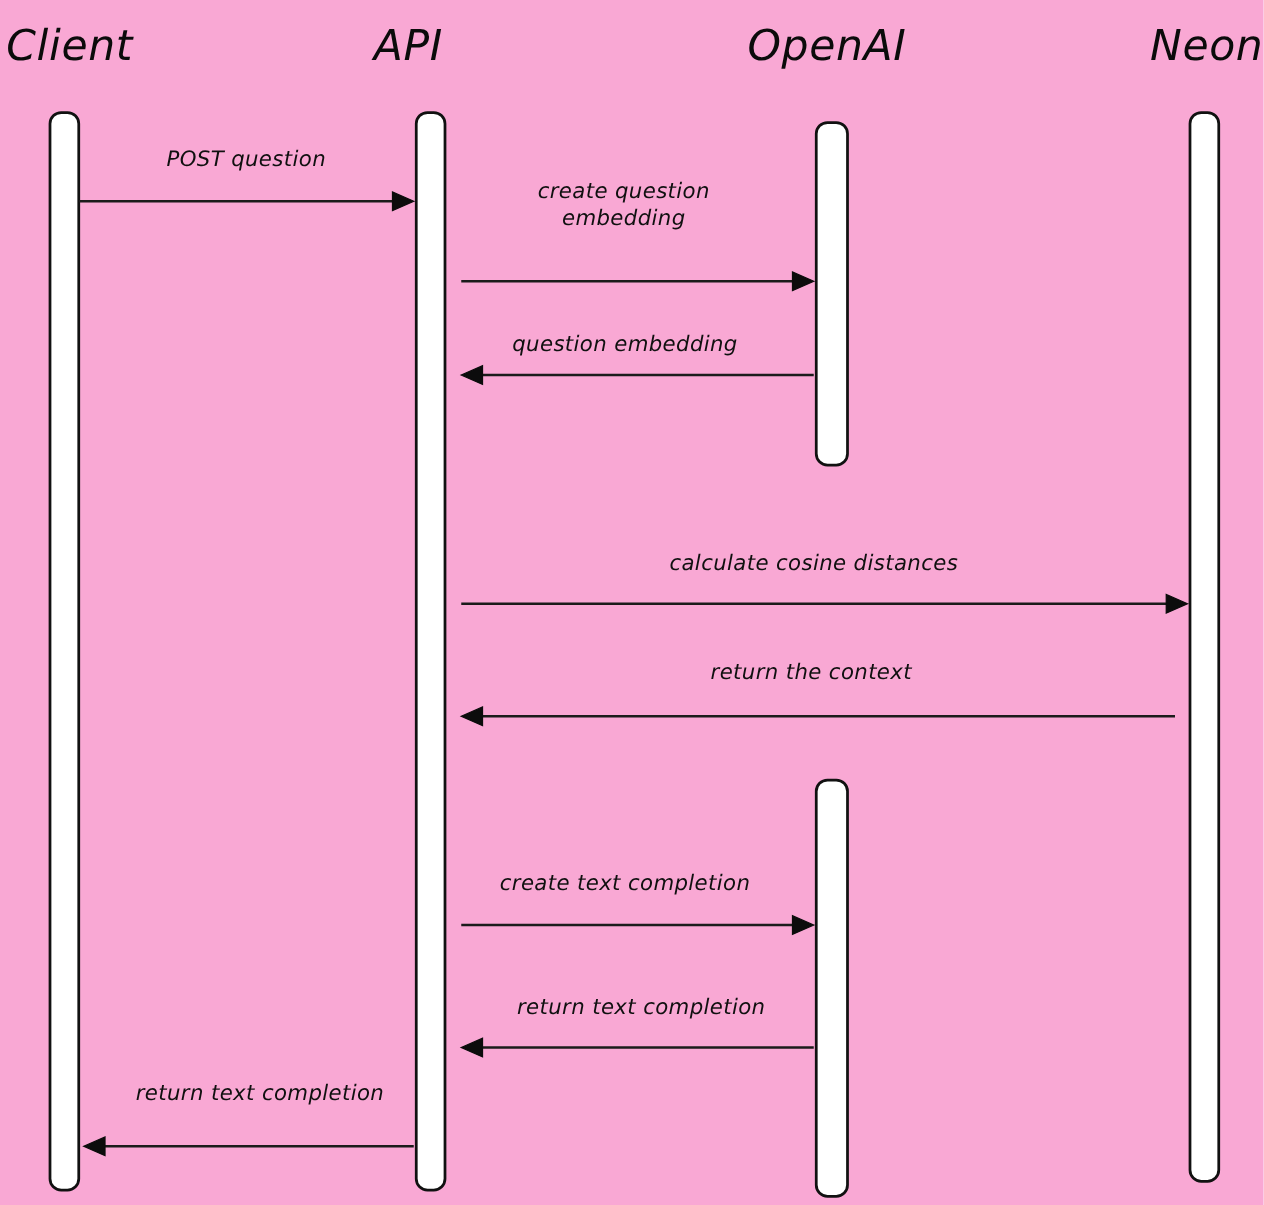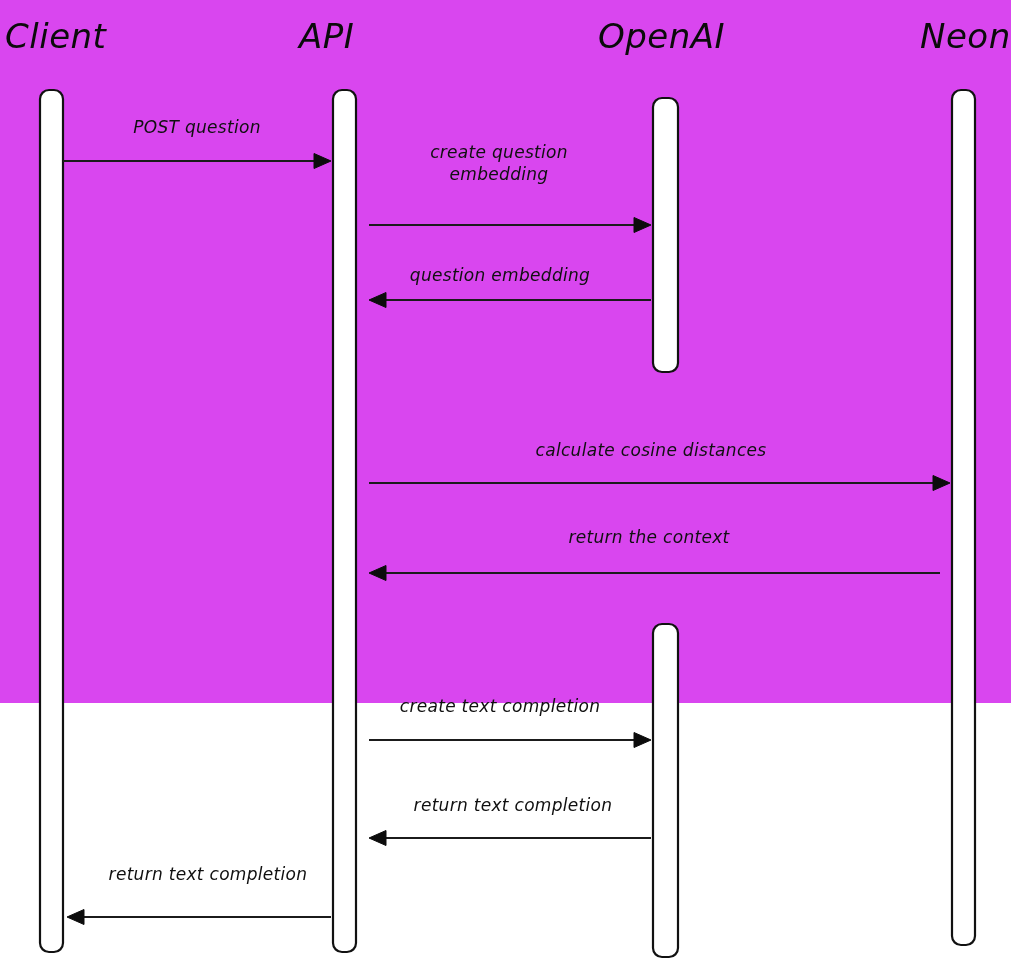--- a/index.html
+++ b/index.html
@@ -9,22 +9,22 @@
   }
   body {
     width: 1011px;
     height: 964px;
     font-family: "DejaVu Sans", sans-serif;
     overflow: hidden;
   }
   #diagram-root {
     position: relative;
     width: 1011px;
-    height: 703px;
-    background: #d946ef;
+    height: 964px;
+    background: #f9a8d4;
   }
   .diagram-svg {
     position: absolute;
     left: 0;
     top: 0;
     width: 1011px;
     height: 964px;
     display: block;
   }
   .participant-label {

